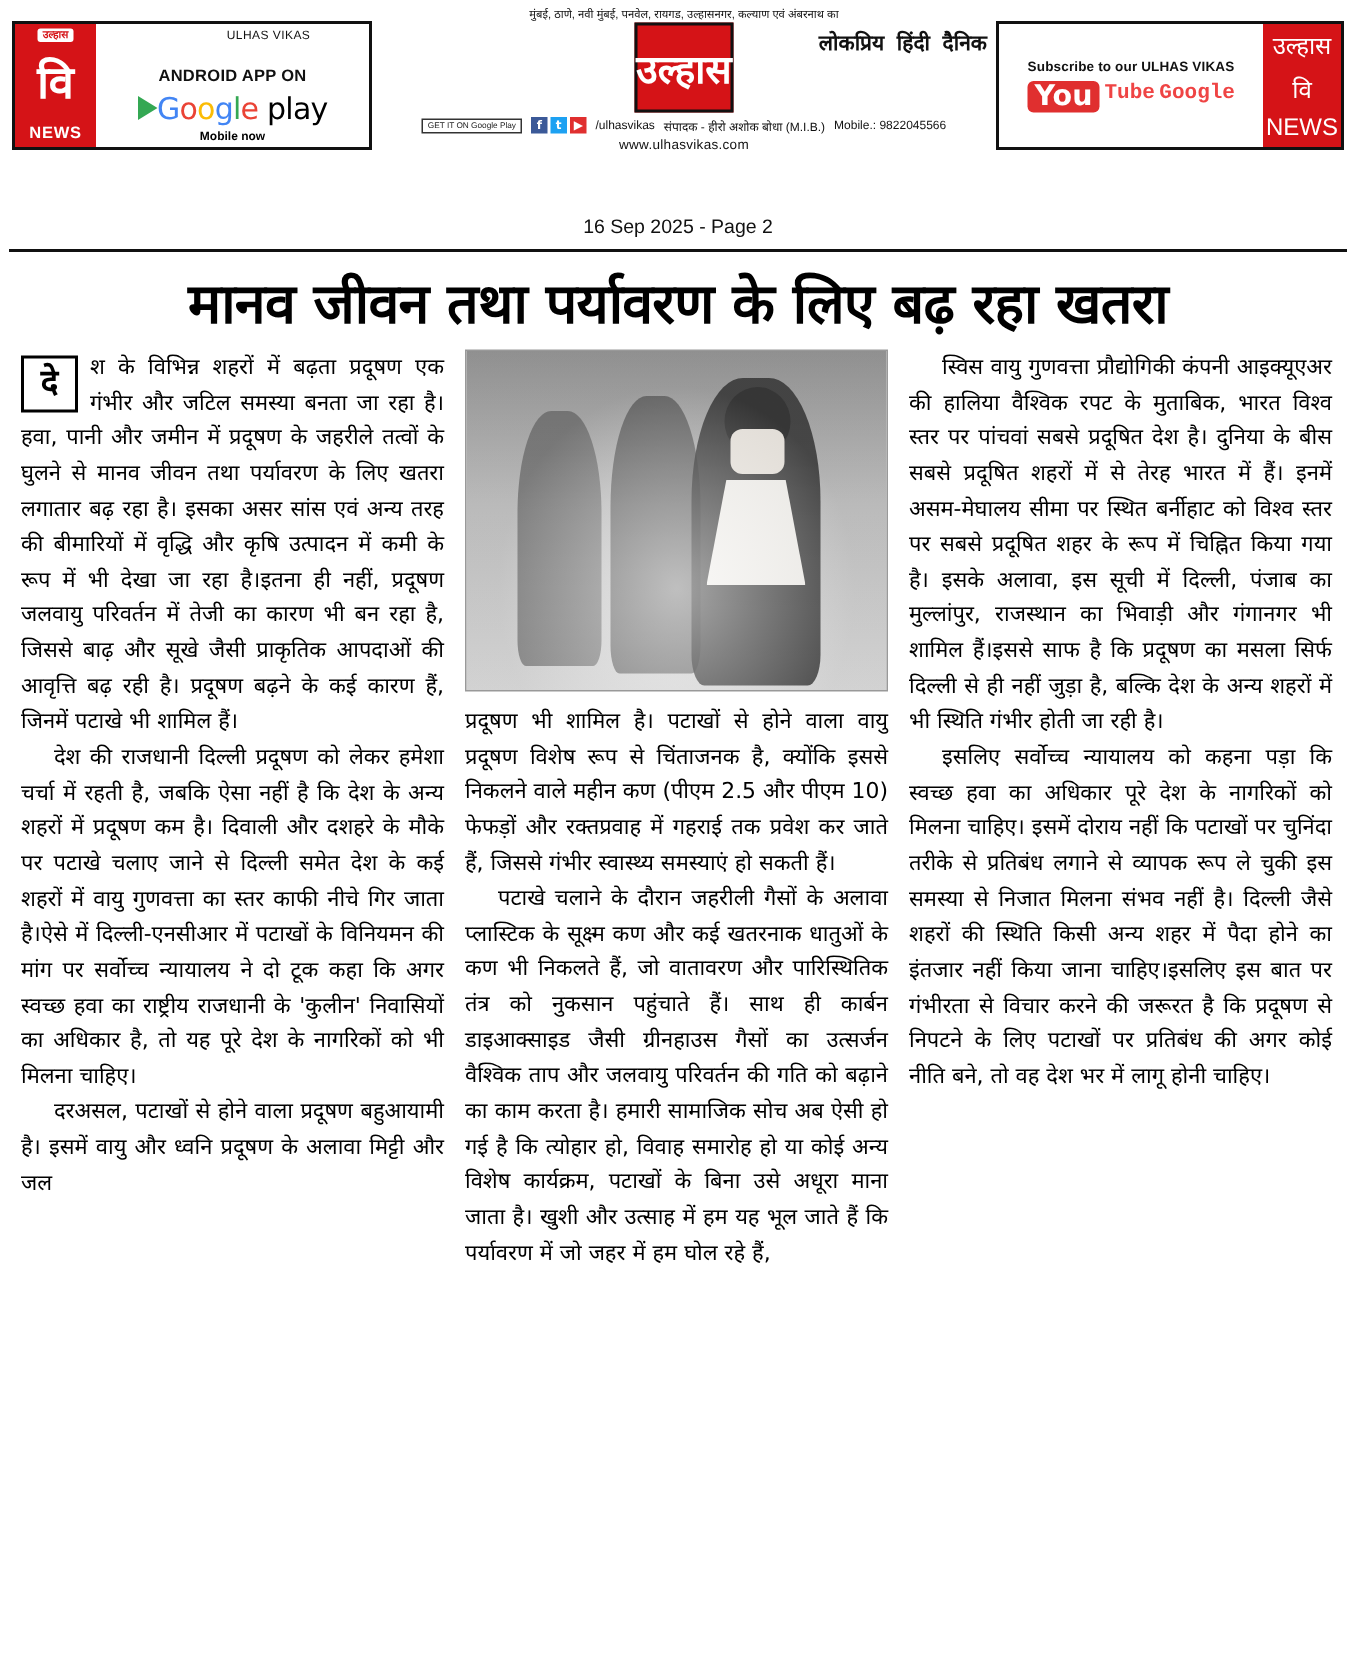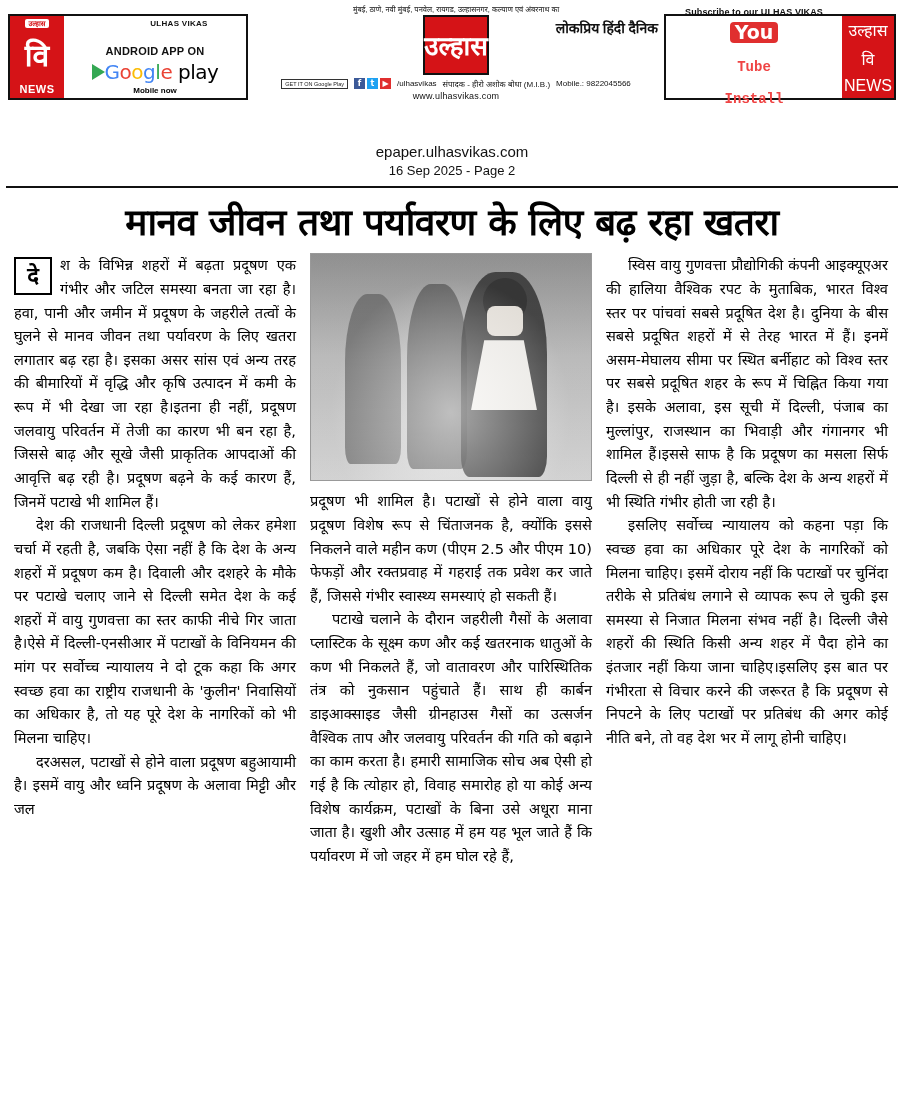--- a/index.html
+++ b/index.html
@@ -71,21 +71,21 @@
   .ad-left-main {
     flex: 1;
     display: flex;
     flex-direction: column;
     align-items: center;
     justify-content: center;
     padding: 2px 4px;
   }
   .ad-left-main .l1 {
     font-size: 8px;
-    font-weight: bold;
+    font-weight: normal;
     letter-spacing: .3px;
     color: #111;
     padding-left: 48px;
   }
   .ad-left-main .l2 {
     font-size: 11px;
     font-weight: bold;
     color: #111;
     letter-spacing: .2px;
     margin-top: 17px;
@@ -156,21 +156,21 @@
     font-size: 62px;
     font-weight: bold;
     line-height: .95;
     color: #111;
     letter-spacing: -1px;
   }
   .tagline {
     position: absolute;
     right: 6px;
     top: 12px;
-    font-family: Liberation Serif, serif;
+    font-family: Liberation Mono, monospace;
     font-size: 14px;
     font-weight: bold;
     color: #111;
     white-space: nowrap;
   }
   .logo-bottom {
     display: flex;
     align-items: center;
     gap: 6px;
     margin-top: 3px;
@@ -232,24 +232,22 @@
     padding: 1px;
   }
   .ad-right-main .r1 {
     font-size: 9px;
     font-weight: bold;
     color: #111;
     letter-spacing: .1px;
   }
   .yt-row {
     display: flex;
-    align-items: center;
-    gap: 16px;
+    gap: 3px;
     margin-top: 5px;
-    flex-direction: column;
   }
   .yt-badge {
     background: #e02f2f;
     color: #fff;
     font-family: "DejaVu Sans", sans-serif;
     font-weight: bold;
     font-size: 19px;
     padding: 0 5px;
     border-radius: 4px;
     line-height: 1.1;
@@ -414,33 +412,32 @@
     </div>
     <div class="site-url">www.ulhasvikas.com</div>
   </div>
 
   <div class="ad-right">
     <div class="ad-right-main">
       <div class="r1">Subscribe to our ULHAS VIKAS</div>
       <div class="yt-row">
         <span class="yt-badge">You</span>
         <span class="yt-text">Tube</span>
-        <span class="yt-text">Install</span>
+        <span class="yt-text">Google</span>
       </div>
     </div>
     <div class="ad-right-logo">
       <span class="ul-top">उल्हास</span>
       <span class="ul-v">वि</span>
       <span class="ul-news">NEWS</span>
     </div>
   </div>
 </div>
 
 <div class="epaper">
-  <div>epaper.ulhasvikas.com</div>
   <div class="d2">16 Sep 2025 - Page 2</div>
 </div>
 
 <hr class="rule">
 
 <div class="headline">मानव जीवन तथा पर्यावरण के लिए बढ़ रहा खतरा</div>
 
 <div class="body-wrap">
 
   <div class="col left">

